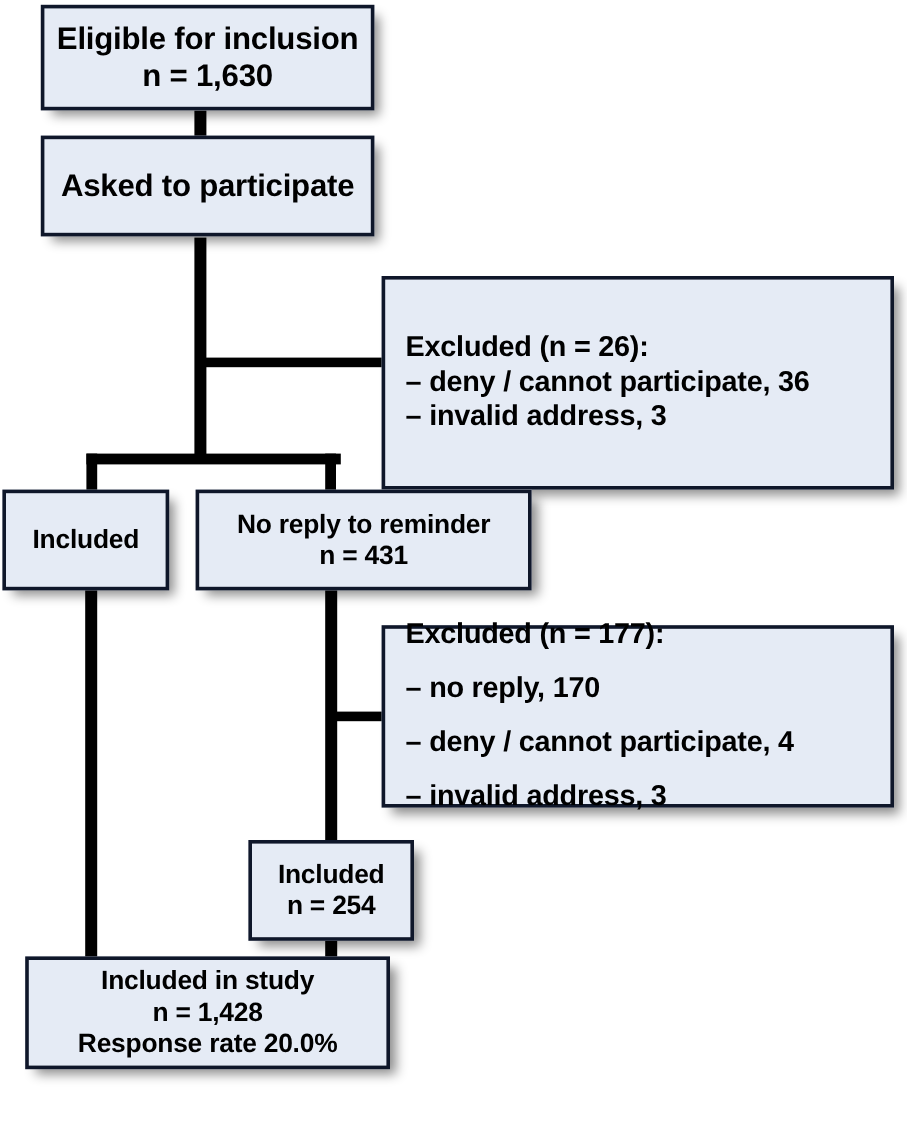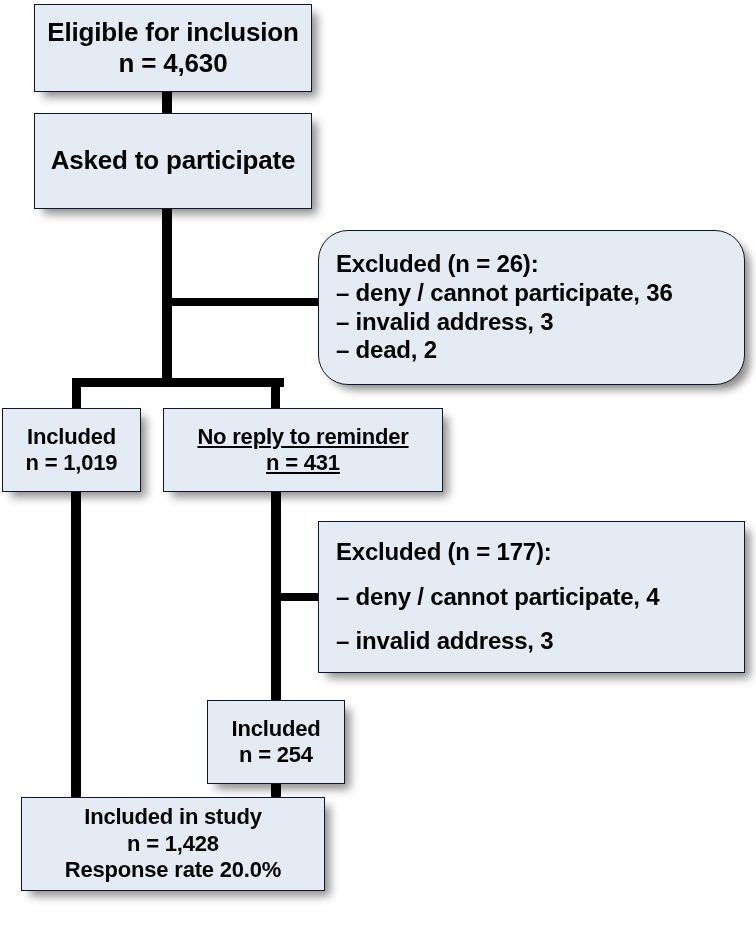--- a/index.html
+++ b/index.html
@@ -21,21 +21,21 @@
     position: absolute;
     background: #000000;
     z-index: 1;
   }
 
   
   .node {
     position: absolute;
     box-sizing: border-box;
     background: #e5ebf5;
-    border: 1px solid #0f172a;
+    border: 3px solid #0f172a;
     box-shadow: 7px 7px 9px -2px rgba(0,0,0,0.45);
     z-index: 3;
     display: flex;
     flex-direction: column;
     justify-content: center;
     color: #000000;
     font-weight: bold;
     letter-spacing: -0.2px;
   }
   .node.center {
@@ -52,24 +52,24 @@
     white-space: nowrap;
   }
 
   
   .t-lg  { font-size: 26px; }
   .t-md  { font-size: 22px; }
   .t-sm  { font-size: 24px; }
 
   
   #node-eligible        { left: 34px;  top: 4px;   width: 278px; height: 88px; }
-  #node-asked           { left: 34px;  top: 113px; width: 278px; height: 96px; }
-  #node-excluded-1      { left: 318px; top: 230px; width: 427px; height: 155px; border-radius: 30px; }
+  #node-asked           { left: 34px;  top: 113px; width: 278px; height: 84px; }
+  #node-excluded-1      { left: 318px; top: 230px; width: 427px; height: 178px; }
   #node-included-a      { left: 2px;   top: 408px; width: 139px; height: 84px; }
-  #node-noreply         { left: 163px; top: 408px; width: 280px; height: 84px; text-decoration: underline; }
+  #node-noreply         { left: 163px; top: 408px; width: 280px; height: 84px; }
   #node-excluded-2      { left: 318px; top: 521px; width: 427px; height: 152px; gap: 16px; }
   #node-included-b      { left: 207px; top: 700px; width: 138px; height: 84px; }
   #node-included-study  { left: 21px;  top: 797px; width: 304px; height: 94px; }
 
   
   
   #conn-trunk-1         { left: 162px; top: 92px;  width: 10px; height: 26px; }
   #conn-trunk-2         { left: 162px; top: 198px; width: 10px; height: 188px; }
   
   #conn-excl1-h         { left: 167px; top: 298px; width: 155px; height: 8px; }
@@ -97,46 +97,45 @@
   <div class="conn" id="conn-split-h"></div>
   <div class="conn" id="conn-split-left-drop"></div>
   <div class="conn" id="conn-split-right-drop"></div>
   <div class="conn" id="conn-left-down"></div>
   <div class="conn" id="conn-right-down"></div>
   <div class="conn" id="conn-excl2-h"></div>
   <div class="conn" id="conn-right-down-2"></div>
 
   <div class="node center" id="node-eligible">
     <div class="line t-lg">Eligible for inclusion</div>
-    <div class="line t-lg">n = 4,630</div>
+    <div class="line t-lg">n = 1,630</div>
   </div>
 
   <div class="node center" id="node-asked">
     <div class="line t-lg">Asked to participate</div>
   </div>
 
   <div class="node left" id="node-excluded-1">
     <div class="line t-sm">Excluded (n = 26):</div>
     <div class="line t-sm">– deny / cannot participate, 36</div>
     <div class="line t-sm">– invalid address, 3</div>
-    <div class="line t-sm">– dead, 2</div>
   </div>
 
   <div class="node center" id="node-included-a">
     <div class="line t-md">Included</div>
-    <div class="line t-md">n = 1,019</div>
   </div>
 
   <div class="node center" id="node-noreply">
     <div class="line t-md">No reply to reminder</div>
     <div class="line t-md">n = 431</div>
   </div>
 
   <div class="node left" id="node-excluded-2">
     <div class="line t-sm">Excluded (n = 177):</div>
+    <div class="line t-sm">– no reply, 170</div>
     <div class="line t-sm">– deny / cannot participate, 4</div>
     <div class="line t-sm">– invalid address, 3</div>
   </div>
 
   <div class="node center" id="node-included-b">
     <div class="line t-md">Included</div>
     <div class="line t-md">n = 254</div>
   </div>
 
   <div class="node center" id="node-included-study">

